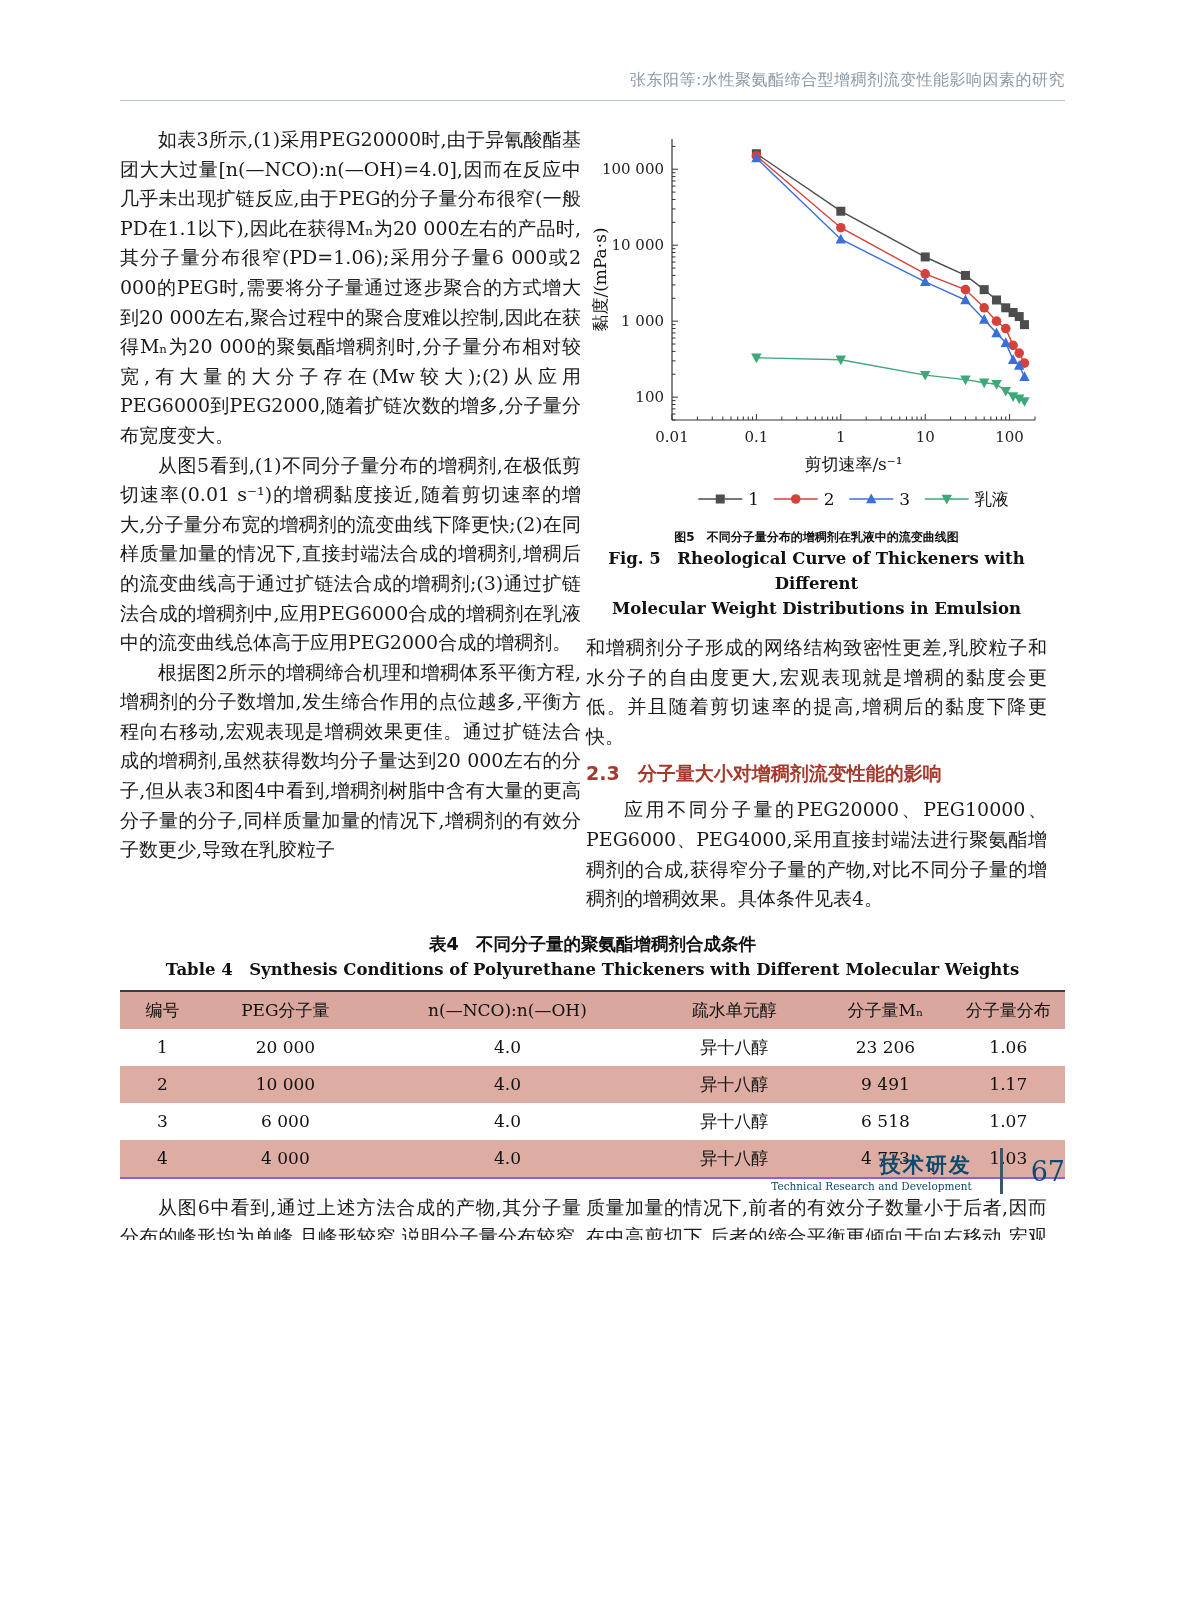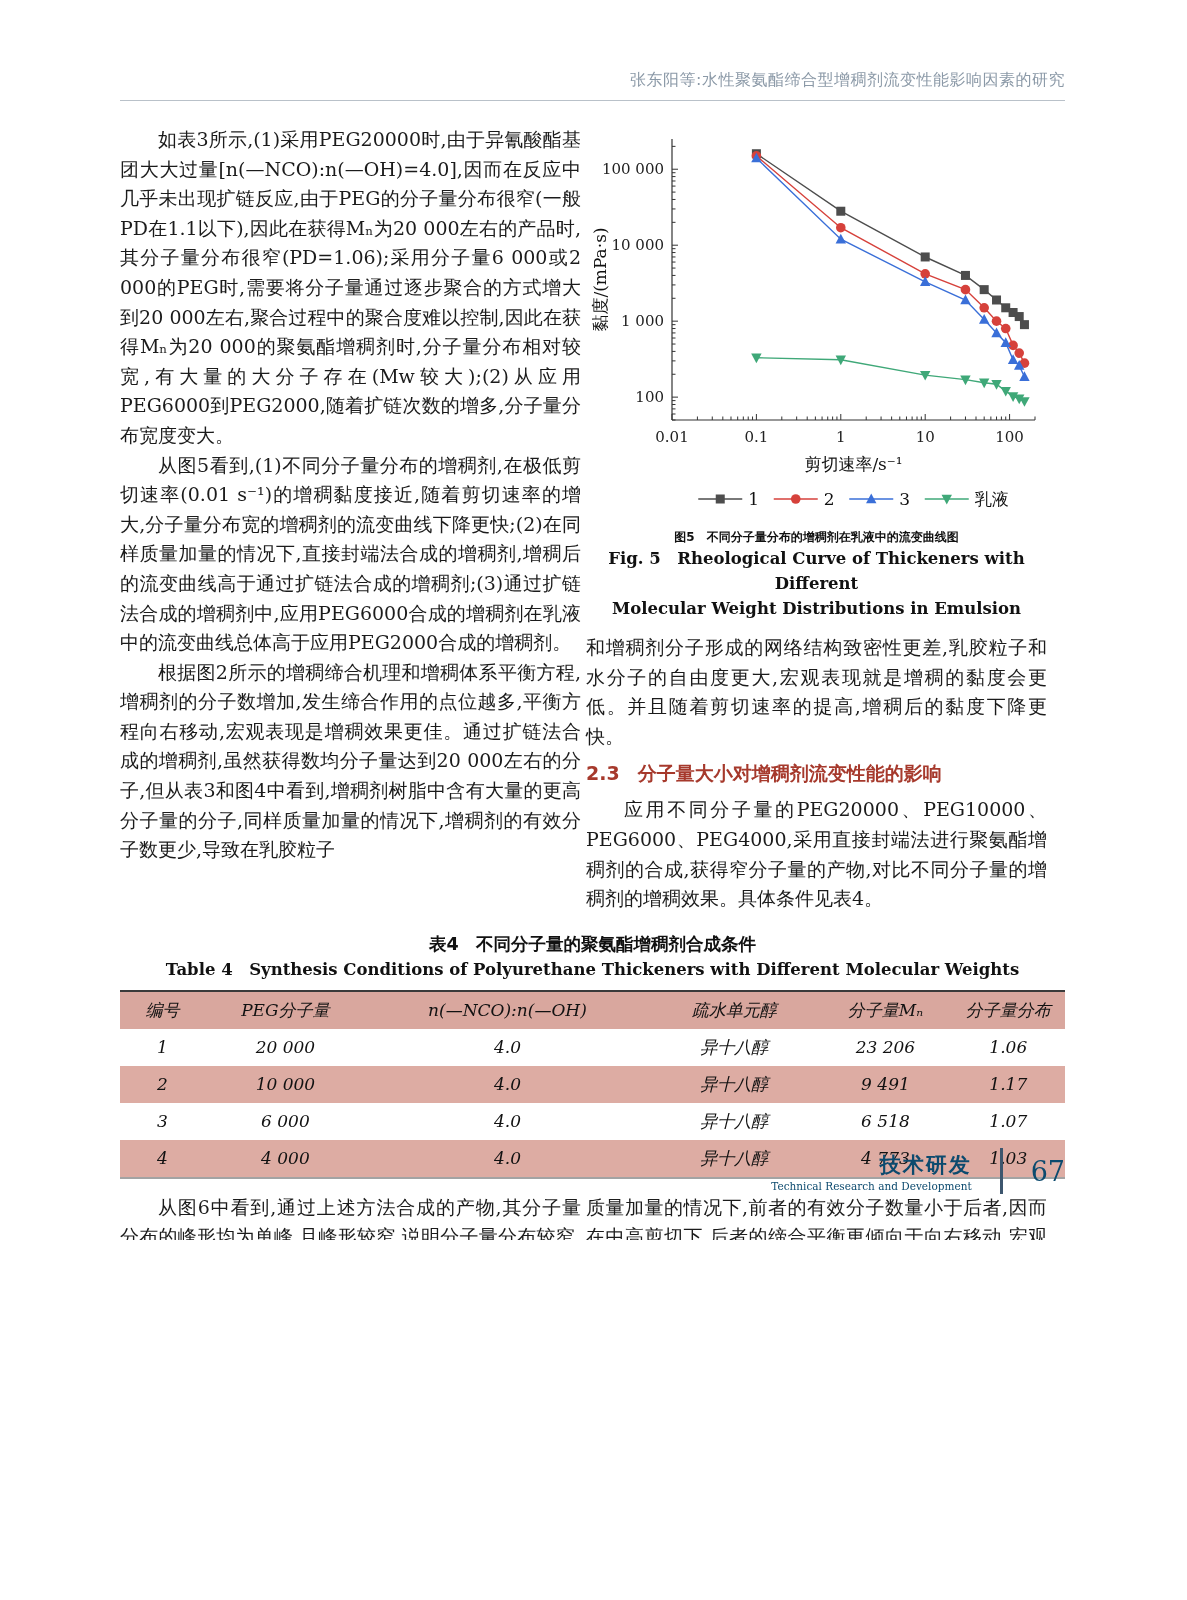--- a/index.html
+++ b/index.html
@@ -34,21 +34,21 @@
   }
   .section-heading .num{margin-right:18px;text-align:center;}
   .table-section{margin-top:18px;}
   .tbl-caption-zh{
     text-align:center;font-weight:bold;font-size:17.5px;color:#111;
     font-family:"DejaVu Sans","Liberation Sans",sans-serif;
   }
   .tbl-caption-en{text-align:center;font-weight:bold;font-size:16.5px;margin:3px 0 9px;color:#111;}
   table.data{
     width:100%;border-collapse:collapse;font-size:17px;
-    border-top:2px solid #3a3a3a;border-bottom:2px solid #a3a3a3;font-style:italic;
+    border-top:2px solid #3a3a3a;border-bottom:2px solid #8b5cf6;
   }
   table.data th,table.data td{text-align:center;padding:7px 4px;font-weight:normal;color:#111;}
   table.data thead tr{background:#d9a79e;}
   table.data tbody tr:nth-child(even){background:#ddaca3;}
   .doc-footer{
     position:absolute;right:122px;bottom:46px;display:flex;align-items:center;gap:28px;color:#0c4a6e;
   }
   .footer-text{text-align:right;}
   .footer-zh{font-family:"DejaVu Sans","Liberation Sans",sans-serif;font-weight:bold;font-size:21px;letter-spacing:2px;}
   .footer-en{font-size:10.5px;margin-top:1px;}

